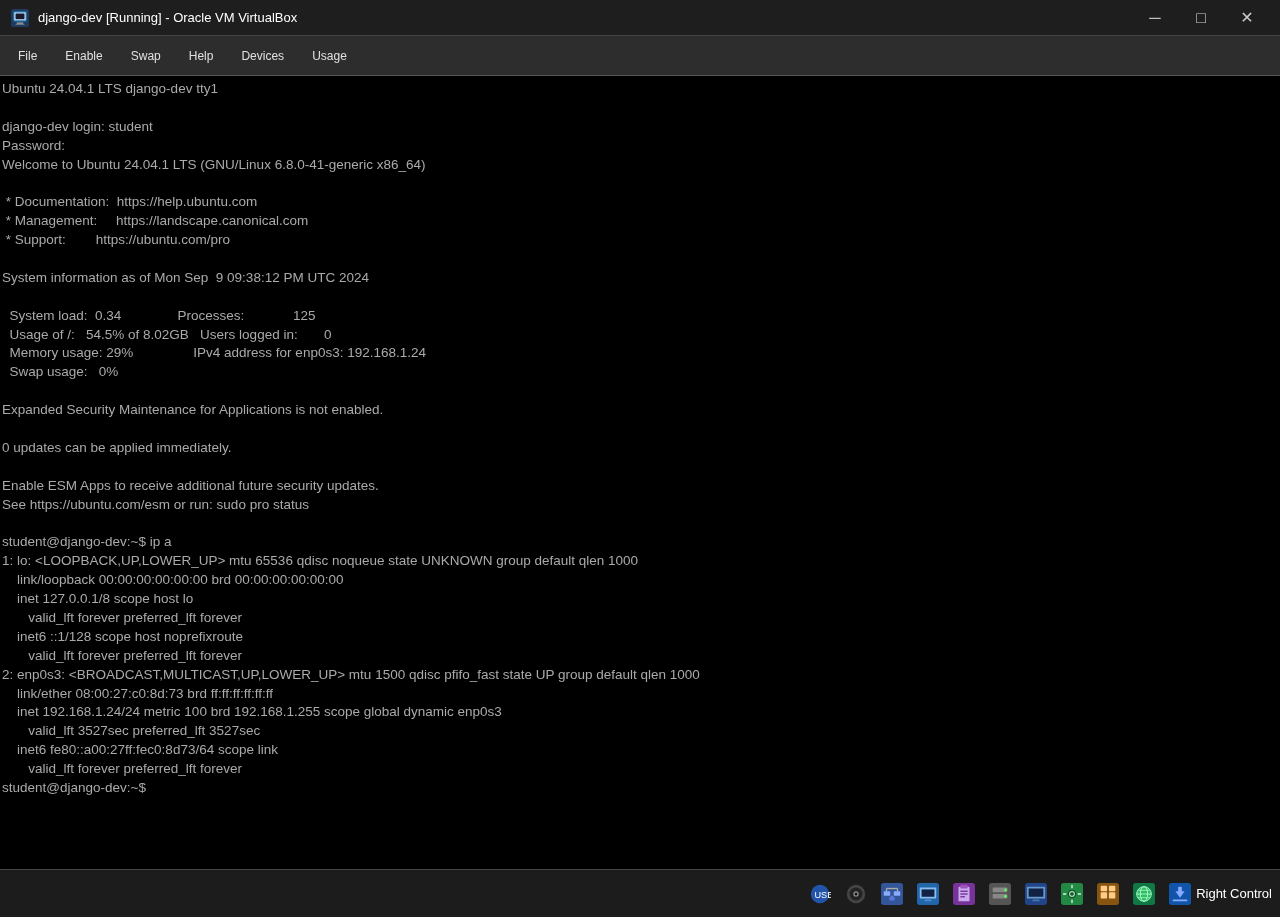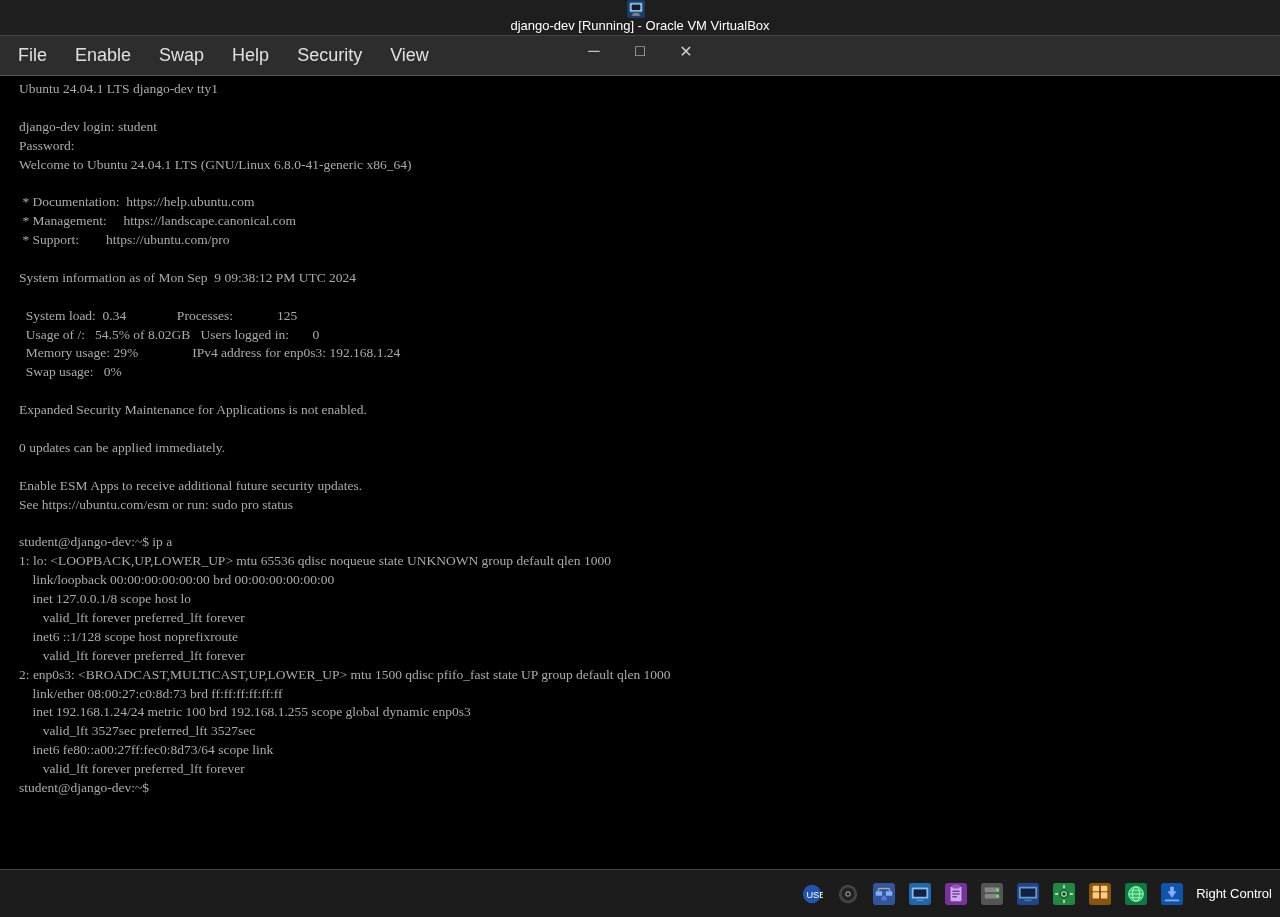--- a/index.html
+++ b/index.html
@@ -14,21 +14,20 @@
 
     
     #titlebar {
       width: 100%;
       height: 36px;
       background: #1e1e1e;
       display: flex;
       align-items: center;
       padding: 0 10px;
       border-bottom: 1px solid #444;
-      flex-direction: column;
     }
     #titlebar-icon {
       width: 20px;
       height: 20px;
       margin-right: 8px;
       display: flex;
       align-items: center;
       justify-content: center;
     }
     #titlebar-icon svg {
@@ -64,36 +63,36 @@
       height: 40px;
       background: #2d2d2d;
       display: flex;
       align-items: center;
       padding: 0 4px;
       border-bottom: 1px solid #555;
     }
     .menu-item {
       color: #e0e0e0;
       font-family: Arial, sans-serif;
-      font-size: 18px;
+      font-size: 12px;
       padding: 6px 14px;
       cursor: pointer;
       border-radius: 3px;
     }
 
     
     #terminal {
       width: 100%;
       height: calc(917px - 36px - 40px - 48px);
       background: #000000;
       color: #aaaaaa;
-      font-family: Liberation Serif, serif;
+      font-family: Liberation Sans, sans-serif;
       font-size: 13.5px;
       line-height: 1.4;
-      padding: 4px 19px;
+      padding: 4px 2px;
       overflow: hidden;
       white-space: pre;
     }
 
     
     #statusbar {
       width: 100%;
       height: 48px;
       background: #1c1c1c;
       border-top: 1px solid #444;
@@ -116,21 +115,20 @@
       cursor: pointer;
     }
     .status-icon svg {
       width: 22px;
       height: 22px;
     }
     #right-control-label {
       color: #ffffff;
       font-family: Arial, sans-serif;
       font-size: 13px;
-      margin-left: 8px;
     }
   </style>
 </head>
 <body>
 
 <div id="titlebar">
   <div id="titlebar-icon">
     <svg viewBox="0 0 32 32" xmlns="http://www.w3.org/2000/svg">
       <rect width="32" height="32" fill="#1e3a5f" rx="3"></rect>
       <rect x="4" y="4" width="24" height="18" fill="#2980b9" rx="2"></rect>
@@ -146,22 +144,22 @@
     <button class="titlebar-btn">□</button>
     <button class="titlebar-btn close">✕</button>
   </div>
 </div>
 
 <div id="menubar">
   <div class="menu-item">File</div>
   <div class="menu-item">Enable</div>
   <div class="menu-item">Swap</div>
   <div class="menu-item">Help</div>
-  <div class="menu-item">Security</div>
-  <div class="menu-item">View</div>
+  <div class="menu-item">Devices</div>
+  <div class="menu-item">Usage</div>
 </div>
 
 <div id="terminal">Ubuntu 24.04.1 LTS django-dev tty1
 
 django-dev login: student
 Password:
 Welcome to Ubuntu 24.04.1 LTS (GNU/Linux 6.8.0-41-generic x86_64)
 
  * Documentation:  https://help.ubuntu.com
  * Management:     https://landscape.canonical.com

